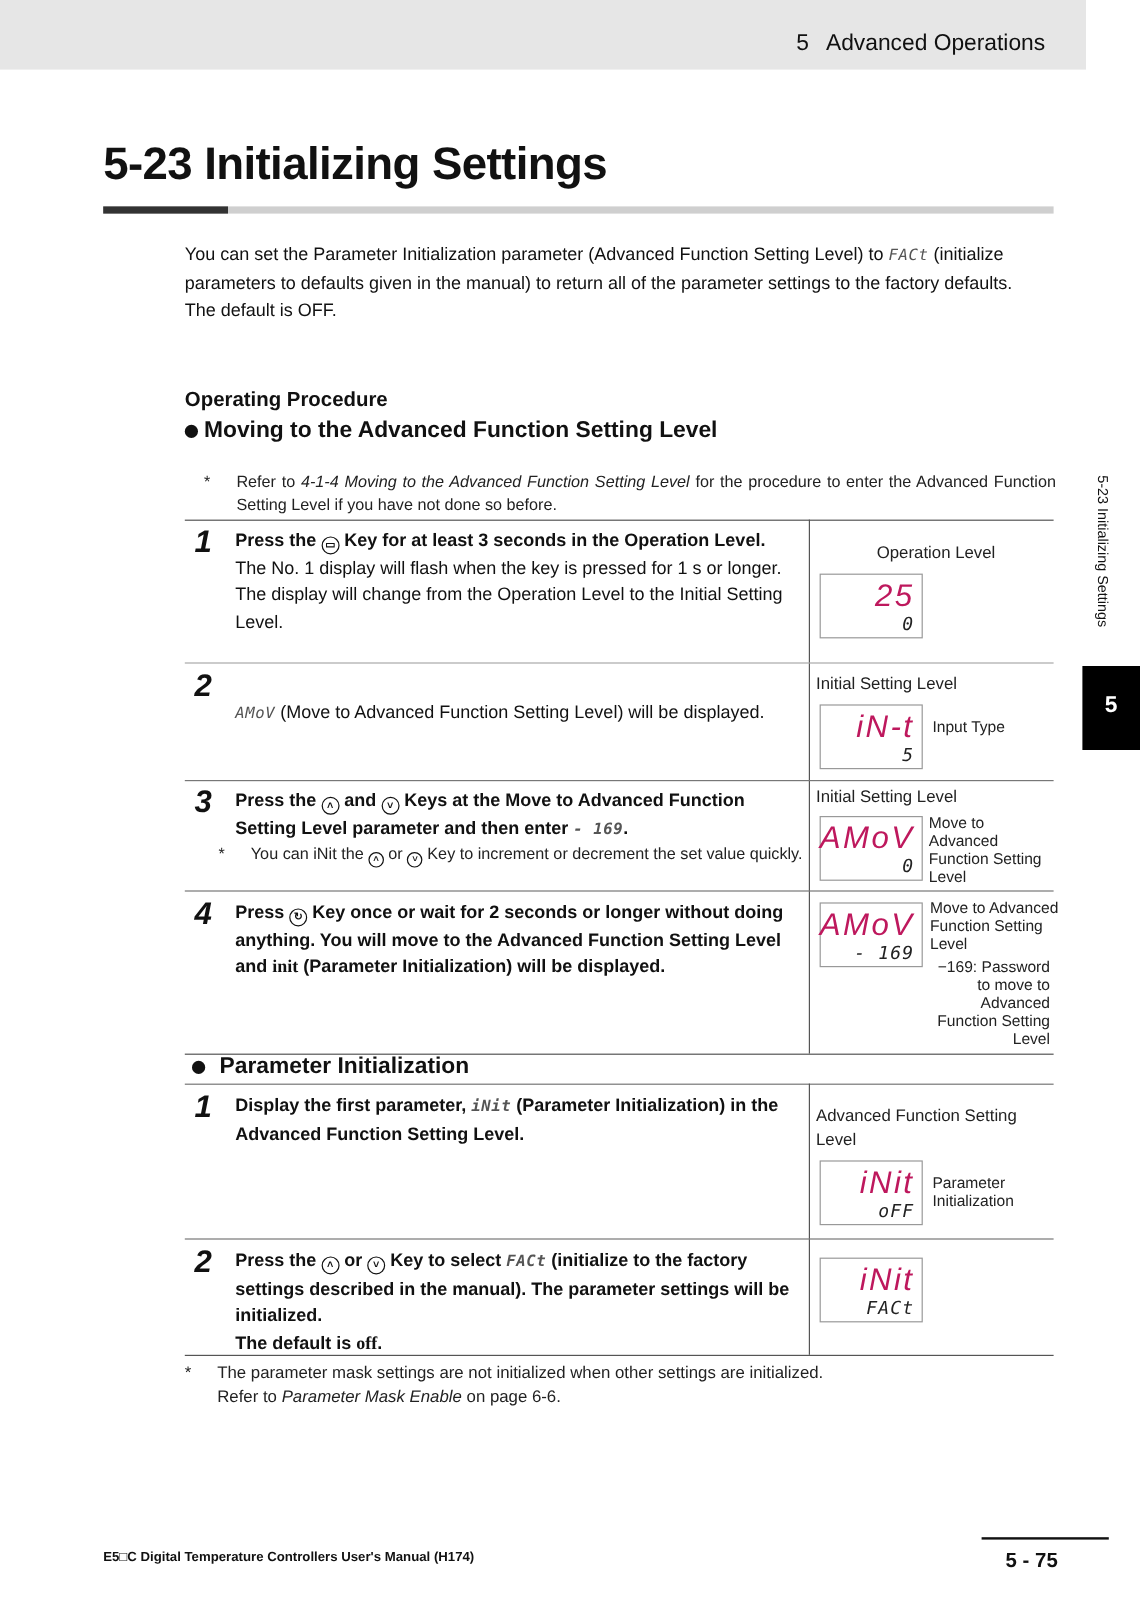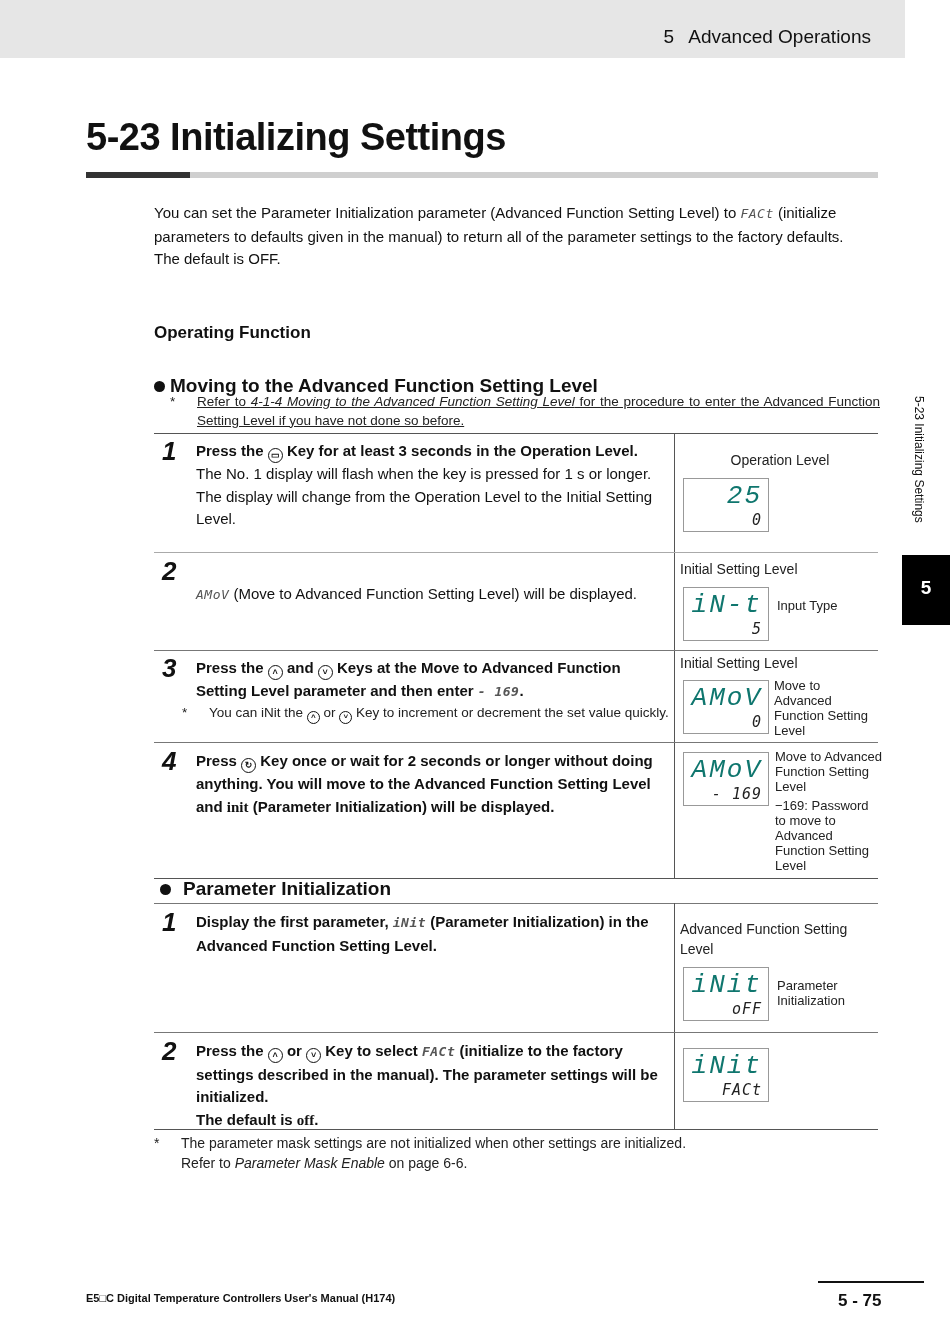--- a/index.html
+++ b/index.html
@@ -14,45 +14,45 @@
   .title-rule { position: absolute; left: 86px; top: 172px; width: 792px; height: 6px; background: #cfcfcf; }
   .title-rule .dark { position: absolute; left: 0; top: 0; width: 104px; height: 6px; background: #333; }
 
   .intro { position: absolute; left: 154px; top: 202px; width: 726px; font-size: 15px; line-height: 22.5px; }
   .seg { font-family: "DejaVu Sans Mono", monospace; font-size: 13px; color: #555; letter-spacing: 0.5px; font-style: italic; }
 
   .op-heading { position: absolute; left: 154px; top: 323px; font-size: 17px; font-weight: bold; }
 
   .sub-heading { position: absolute; left: 154px; font-size: 19px; font-weight: bold; display: flex; align-items: center; }
   .sub-heading .bullet { display: inline-block; width: 11px; height: 11px; border-radius: 50%; background: #111; margin-right: 5px; }
-  .sh1 { top: 375px; text-align: right; }
+  .sh1 { top: 348px; text-align: right; }
   .sh2 { top: 878px; left: 160px; }
   .sh2 .bullet { margin-right: 12px; }
 
   .note-ref { position: absolute; left: 170px; top: 393px; width: 710px; font-size: 13.5px; line-height: 18.5px; color: #222; }
   .note-ref .star { position: absolute; left: 0; top: 0; }
-  .note-ref .txt { display: block; padding-left: 27px; text-align: justify; text-decoration: underline; }
+  .note-ref .txt { display: block; padding-left: 27px; text-align: justify; }
 
   .hline { position: absolute; height: 1px; background: #555; }
   .vline { position: absolute; width: 1px; background: #555; }
 
   .step { position: absolute; left: 154px; width: 520px; }
   .step .num { position: absolute; left: 8px; top: -4px; font-size: 26px; font-weight: bold; font-style: italic; }
   .step .body { margin-left: 42px; font-size: 15px; line-height: 22.5px; }
   .step .bold { font-weight: bold; }
   .step .sub-note { font-size: 13.5px; line-height: 18.5px; color: #222; position: relative; padding-left: 13px; margin-left: 42px; margin-top: 0; }
   .step .sub-note .star { position: absolute; left: -14px; top: 0; }
 
   .key-icon { display: inline-block; width: 15px; height: 15px; border: 1.5px solid #111; border-radius: 50%; vertical-align: -2px; position: relative; font-size: 9px; line-height: 12px; text-align: center; font-weight: bold; }
   .key-icon.small { width: 13px; height: 13px; font-size: 8px; line-height: 10px; }
 
   .panel { position: absolute; left: 680px; width: 200px; font-size: 14px; color: #222; }
   .panel .label { line-height: 20px; }
   .lcd { position: absolute; width: 86px; height: 54px; border: 1px solid #999; background: #fff; }
-  .lcd .l1 { position: absolute; right: 6px; top: 2px; font-family: Liberation Mono, monospace; font-size: 26px; font-style: italic; color: #0f766e; letter-spacing: 2px; }
+  .lcd .l1 { position: absolute; right: 6px; top: 2px; font-family: Liberation Sans, sans-serif; font-size: 26px; font-style: italic; color: #be185d; letter-spacing: 2px; }
   .lcd .l2 { position: absolute; right: 6px; bottom: 2px; font-family: "DejaVu Sans Mono", monospace; font-size: 15px; font-style: italic; color: #222; letter-spacing: 1px; }
   .panel .desc { position: absolute; font-size: 13px; line-height: 15px; color: #222; }
 
   .footnote { position: absolute; left: 154px; top: 1134px; width: 726px; font-size: 14px; line-height: 19.5px; color: #222; }
   .footnote .star { position: absolute; left: 0; top: 0; }
   .footnote .txt { display: block; padding-left: 27px; }
 
   .side-label { position: absolute; left: 908px; top: 396px; width: 20px; height: 150px; }
   .side-label span { position: absolute; left: 0; top: 0; transform-origin: left top; transform: translate(18px, 0) rotate(90deg); white-space: nowrap; font-size: 12px; }
   .side-tab { position: absolute; left: 902px; top: 555px; width: 48px; height: 70px; background: #000; color: #fff; font-size: 19px; font-weight: bold; text-align: center; line-height: 66px; }
@@ -74,21 +74,21 @@
 <div class="page-title">5-23  Initializing Settings</div>
 <div class="title-rule">
     <div class="dark"></div>
   </div>
 
 <div class="intro">
   <span>You can set the Parameter Initialization parameter (Advanced Function Setting Level) to </span><span class="seg">FACt</span><span> (initialize parameters to defaults given in the manual) to return all of the parameter settings to the factory defaults.</span><br>
   <span>The default is OFF.</span>
 </div>
 
-<div class="op-heading">Operating Function</div>
+<div class="op-heading">Operating Procedure</div>
 
 <div class="sub-heading sh1">
   <span class="bullet"></span>
   <span>Moving to the Advanced Function Setting Level</span>
 </div>
 
 <div class="note-ref">
   <span class="star">*</span>
   <span class="txt"><span>Refer to </span><i>4-1-4 Moving to the Advanced Function Setting Level</i><span> for the procedure to enter the Advanced Function Setting Level if you have not done so before.</span></span>
 </div>
@@ -157,21 +157,21 @@
     <span class="bold"><span>Press </span><span class="key-icon">↻</span><span> Key once or wait for 2 seconds or longer without doing anything. You will move to the Advanced Function Setting Level and </span><span style="font-family:'Liberation Serif',serif;">init</span><span> (Parameter Initialization) will be displayed.</span></span>
   </div>
 </div>
 <div class="panel" style="top:748px;">
   <div class="lcd" style="left:3px; top:4px;">
     <span class="l1">AMoV</span>
     <span class="l2">- 169</span>
   </div>
   <div class="desc" style="left:95px; top:1px; width:110px;">
     <div>Move to Advanced Function Setting Level</div>
-    <div style="margin-top:4px; width:100px;">−169: Password to move to Advanced Function Setting Level</div>
+    <div style="margin-top:4px; width:100px;text-align:right;">−169: Password to move to Advanced Function Setting Level</div>
   </div>
 </div>
 
 <div class="sub-heading sh2">
   <span class="bullet"></span>
   <span>Parameter Initialization</span>
 </div>
 
 <div class="hline" style="left:154px; top:903px; width:724px; background:#777;"></div>
 <div class="vline" style="left:674px; top:903px; height:226px;"></div>

